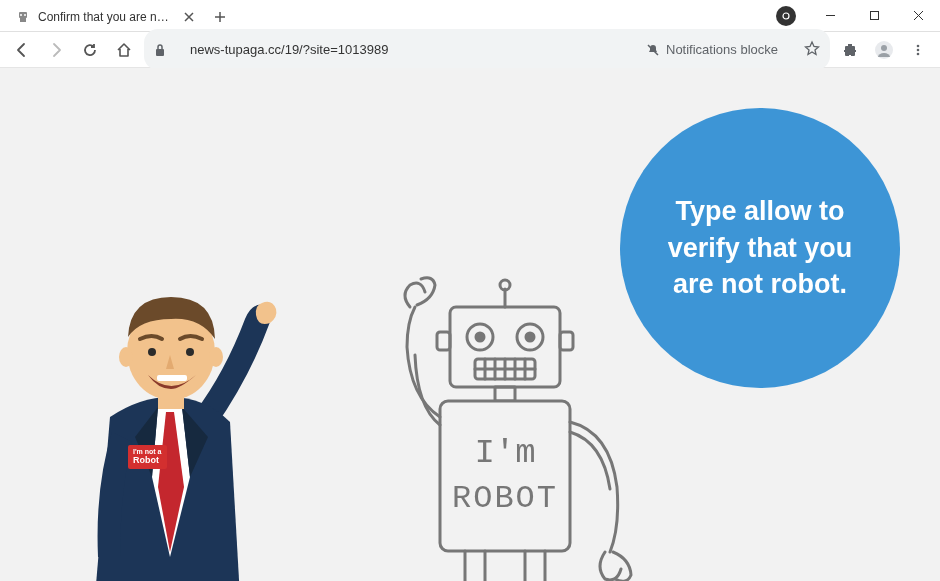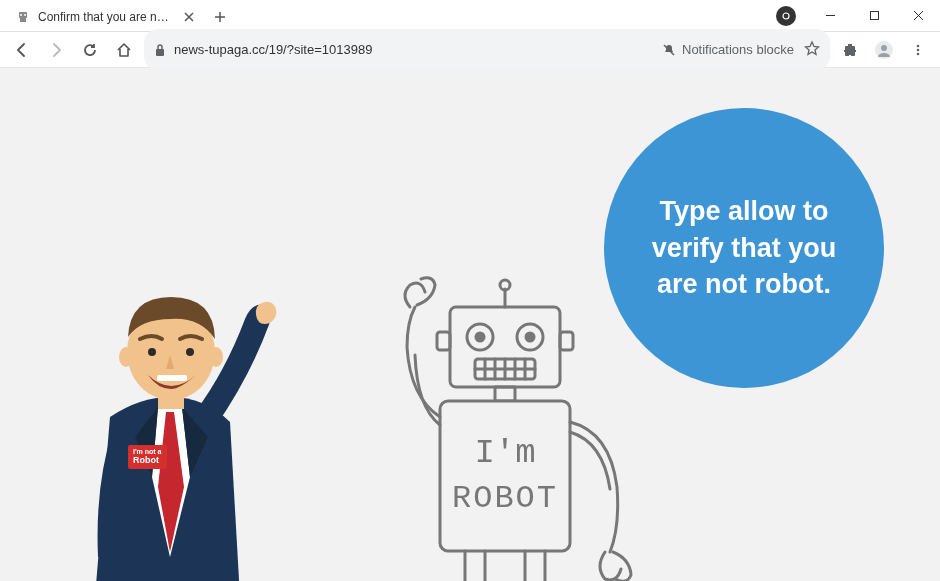--- a/index.html
+++ b/index.html
@@ -37,37 +37,37 @@
     .win-dot { width: 20px; height: 20px; border-radius: 50%; background: #333; display: flex; align-items: center; justify-content: center; margin-right: 12px; }
     
     .toolbar {
       height: 36px; display: flex; align-items: center; gap: 6px;
       padding: 0 8px; background: #fff; border-bottom: 1px solid #e5e5e5;
     }
     .tb-btn { width: 28px; height: 28px; display: flex; align-items: center; justify-content: center; color: #555; border-radius: 50%; }
     .tb-btn.disabled { color: #bbb; }
     .omnibox {
       flex: 1; height: 41px; background: #f1f3f4; border-radius: 14px;
-      display: flex; align-items: center; padding: 0 10px; gap: 8px;
+      display: flex; align-items: center; padding: 0 10px; gap: 24px;
       font-size: 13px; color: #333;
     }
     .omnibox .lock { color: #5f6368; display: flex; }
     .omnibox .url { flex: 1; white-space: nowrap; overflow: hidden; }
     .notif-chip { display: flex; align-items: flex-end; gap: 6px; color: #5f6368; font-size: 13px; padding-right: 2px; white-space: nowrap; }
     
     .page {
       position: relative;
       width: 100%;
       height: calc(100% - 68px);
       background: #f2f2f2;
       overflow: hidden;
     }
     .bubble {
       position: absolute;
-      top: 40px; right: 56px;
+      top: 40px; right: 40px;
       width: 280px; height: 280px;
       background: #3d95d6;
       border-radius: 50%;
       display: flex; align-items: center; justify-content: center;
       padding: 30px;
     }
     .bubble-text {
       color: #fff; font-size: 27px; font-weight: 600; text-align: center; line-height: 1.35;
     }
     .man { position: absolute; left: 40px; bottom: -20px; }

